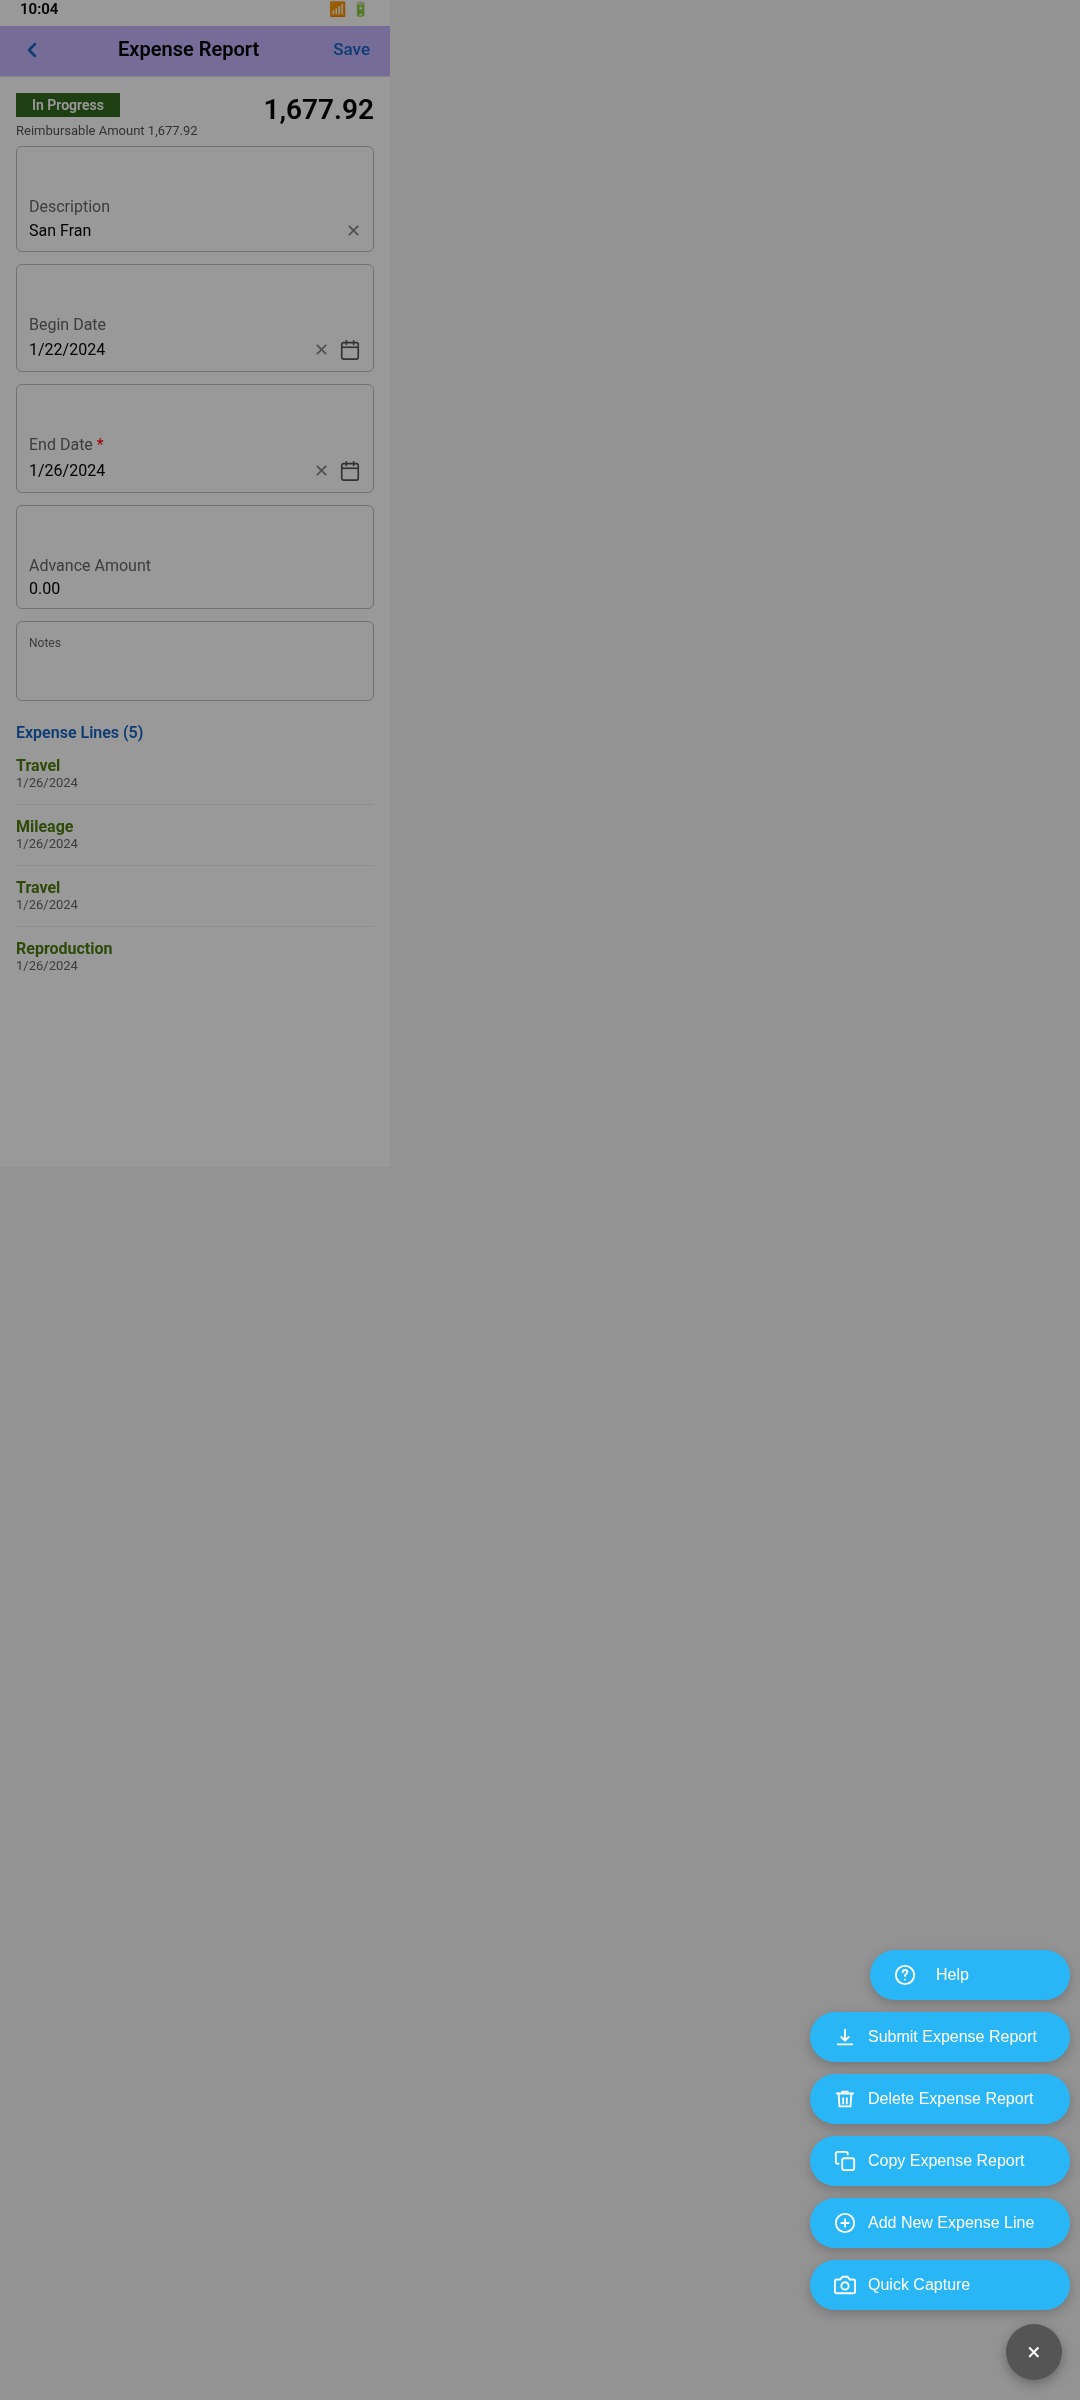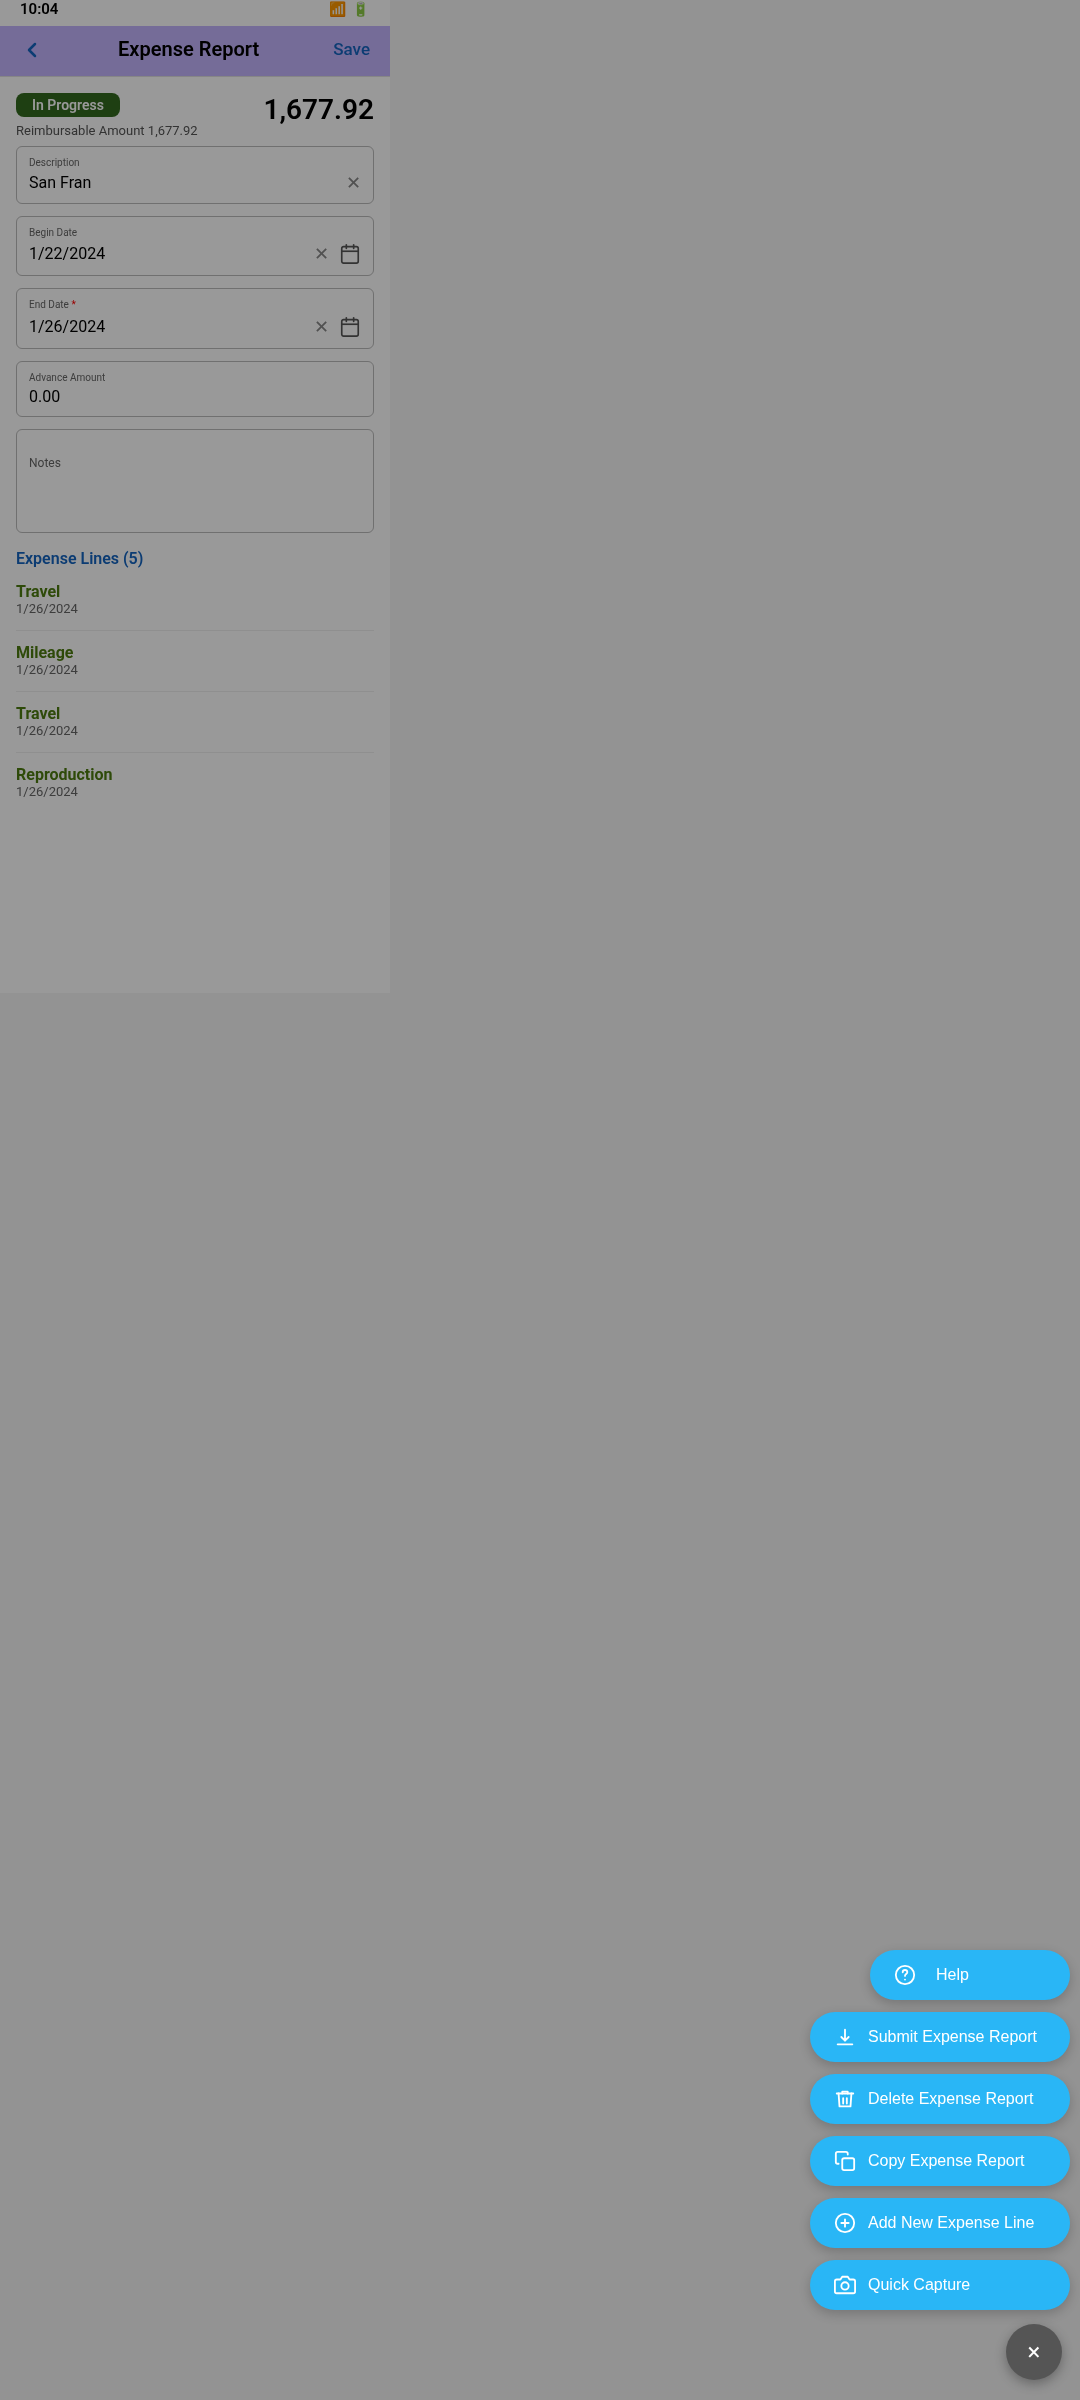--- a/index.html
+++ b/index.html
@@ -72,21 +72,21 @@
       align-items: flex-start;
       padding: 16px 0 8px;
     }
     .status-section {}
     .status-badge {
       background: #33691E;
       color: #fff;
       font-size: 14px;
       font-weight: 600;
       padding: 4px 16px;
-      border-radius: 8px;
+      border-radius: 0;
       display: inline-block;
       margin-bottom: 6px;
     }
     .reimbursable-text {
       font-size: 13px;
       color: #555;
     }
     .total-amount {
       font-size: 28px;
       font-weight: 600;
@@ -95,23 +95,24 @@
 
     
     .field-container {
       border: 1px solid #bbb;
       border-radius: 6px;
       padding: 10px 12px;
       margin-bottom: 12px;
       position: relative;
     }
     .field-label {
-      font-size: 10px;
+      font-size: 16px;
       color: #666;
       margin-bottom: 4px;
+      margin-top: 40px;
     }
     .field-label .required {
       color: red;
     }
     .field-row {
       display: flex;
       align-items: center;
       justify-content: space-between;
     }
     .field-value {
@@ -132,22 +133,22 @@
     .field-calendar {
       color: #555;
       font-size: 18px;
       cursor: pointer;
     }
 
     
     .notes-field {
       border: 1px solid #bbb;
       border-radius: 6px;
-      padding: 26px 12px;
-      margin-bottom: 16px;
+      padding: 14px 12px;
+      margin-bottom: 22px;
     }
     .notes-label {
       font-size: 12px;
       color: #666;
       margin-bottom: 4px;
     }
 
     
     .expense-lines-header {
       font-size: 16px;

